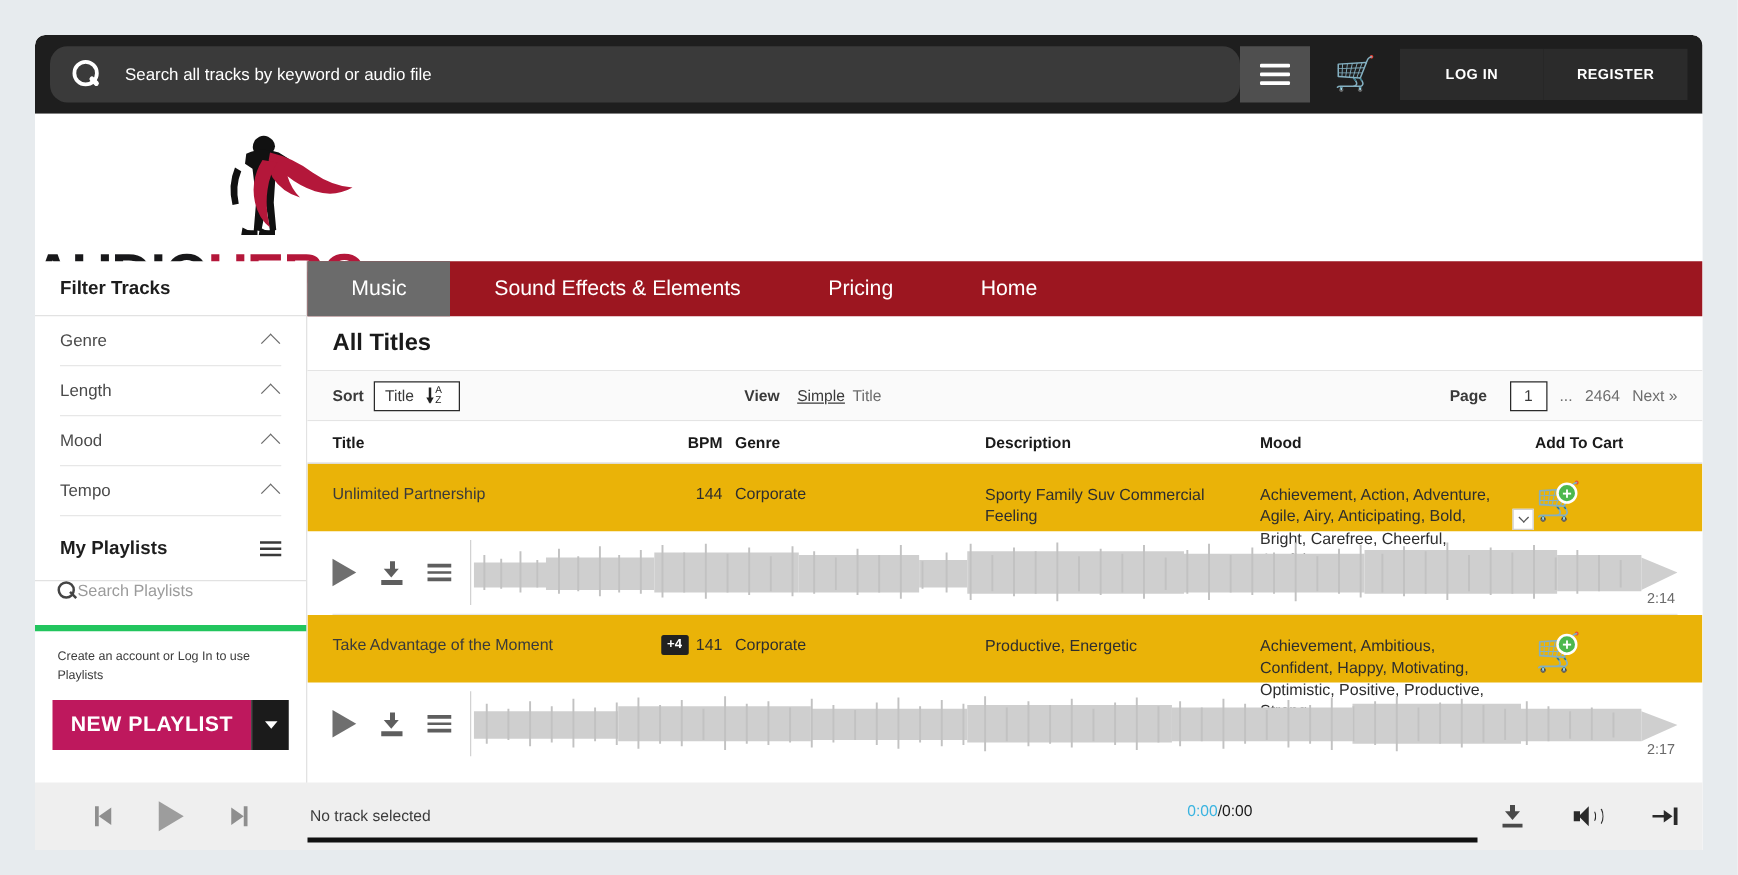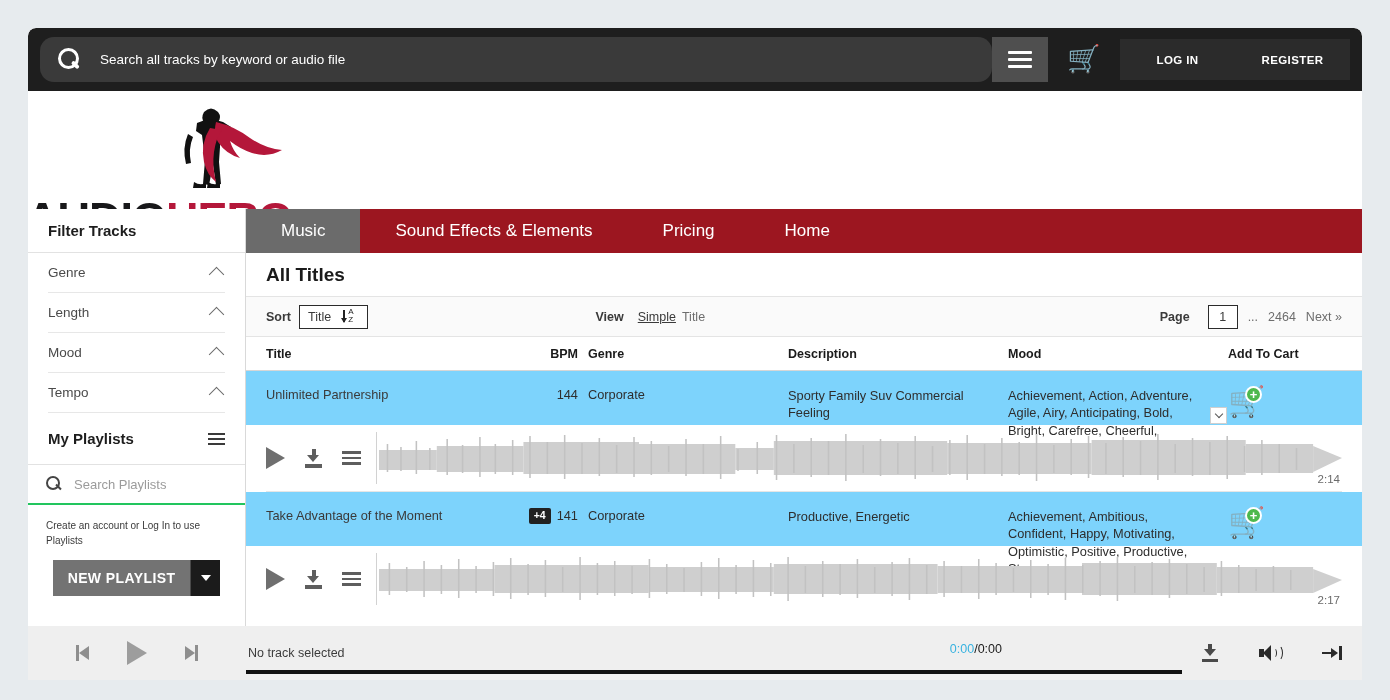--- a/index.html
+++ b/index.html
@@ -105,43 +105,43 @@
     transform: rotate(45deg); margin-bottom: -4px; margin-right: 3px;
   }
   .pl-head {
     height: 52px; display: flex; align-items: center; justify-content: space-between;
     padding: 0 20px; border-bottom: 1px solid #e2e2e2;
     font-size: 15px; font-weight: bold; color: #1d1d1d;
   }
   .pl-burger { display: flex; flex-direction: column; gap: 3px; }
   .pl-burger span { display: block; width: 17px; height: 2px; background: #3a3a3a; }
   .pl-search {
-    height: 40px; display: flex; align-items: center; gap: 12px;
-    padding: 0 18px; border-bottom: 2px solid #22c55e;
+    height: 40px; display: flex; align-items: flex-start; 
+    padding: 0 18px; border-bottom: 5px solid #22c55e;
   }
   .mini-search { width: 16px; height: 16px; position: relative; flex: 0 0 16px; }
   .mini-search::before {
     content: ""; position: absolute; left: 0; top: 0;
     width: 10px; height: 10px; border: 2px solid #444; border-radius: 50%;
   }
   .mini-search::after {
     content: ""; position: absolute; left: 9px; top: 10px;
     width: 7px; height: 2px; background: #444; transform: rotate(45deg);
   }
   .pl-search input {
     border: 0; outline: none; font-size: 13px; color: #333; flex: 1;
     font-family: "Liberation Sans", sans-serif; background: transparent;
   }
   .pl-search input::placeholder { color: #9b9b9b; }
   .pl-note {
     padding: 14px 18px 0 18px; font-size: 10px; color: #3b3b3b; line-height: 1.45;
   }
   .pl-btnrow { display: flex; justify-content: center; padding: 12px 0 0 0; }
   .np-btn {
-    background: #737373; color: #fff; font-size: 14px; font-weight: bold;
+    background: #be185d; color: #fff; font-size: 17px; font-weight: bold;
     letter-spacing: .4px; padding: 10px 15px; border: 0;
     font-family: "Liberation Sans", sans-serif;
   }
   .np-caret {
     background: #1b1b1b; border-left: 1px solid #4a4a4a; width: 30px;
     display: flex; align-items: center; justify-content: center;
   }
   .np-caret i {
     width: 0; height: 0; border-left: 5px solid transparent;
     border-right: 5px solid transparent; border-top: 6px solid #fff; display: block;
@@ -198,21 +198,21 @@
   }
   .c-title { width: 282px; padding-left: 20px; }
   .c-bpm { width: 50px; text-align: right; }
   .c-genre { width: 210px; padding-left: 10px; }
   .c-desc { width: 220px; }
   .c-mood { width: 220px; }
   .c-cart { flex: 1; padding-right: 20px; }
   .rows { flex: 1 1 auto; overflow: hidden; }
   .trow {
     display: flex; align-items: flex-start; padding-top: 16px; height: 54px;
-    font-size: 12.8px; color: #2e2e2e; background: #7dd3fc;
+    font-size: 12.8px; color: #2e2e2e; background: #eab308;
   }
   .trow .c-title { color: #3a3a3a; }
   .bpmwrap { width: 50px; display: flex; align-items: center; justify-content: flex-end; gap: 6px; }
   .badge {
     background: #212121; color: #fff; font-size: 10.5px; font-weight: bold;
     padding: 2px 5px; border-radius: 2px; line-height: 1.1;
   }
   .moodcell { display: flex; align-items: flex-start; }
   .moodtext { line-height: 1.35; width: 200px; color: #2e2e2e; }
   .desc { line-height: 1.35; }

